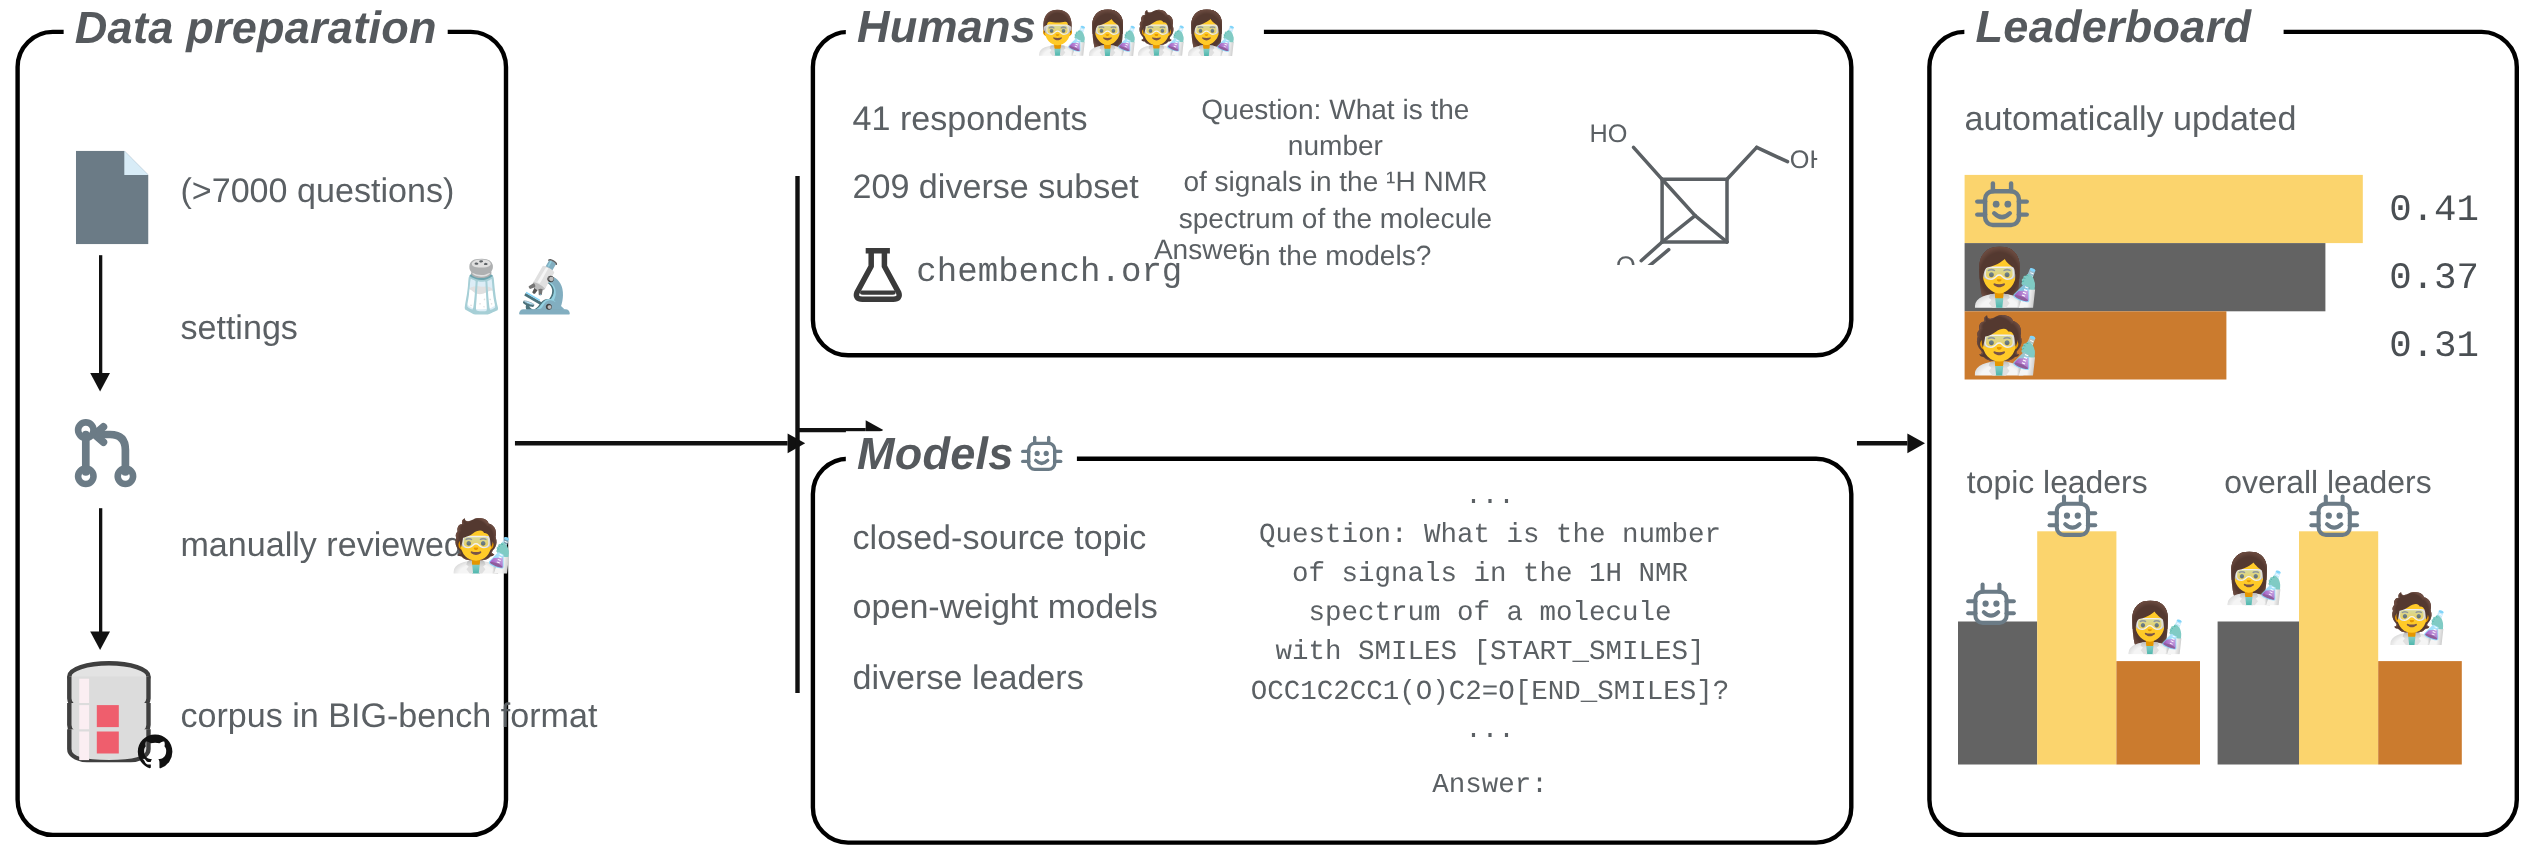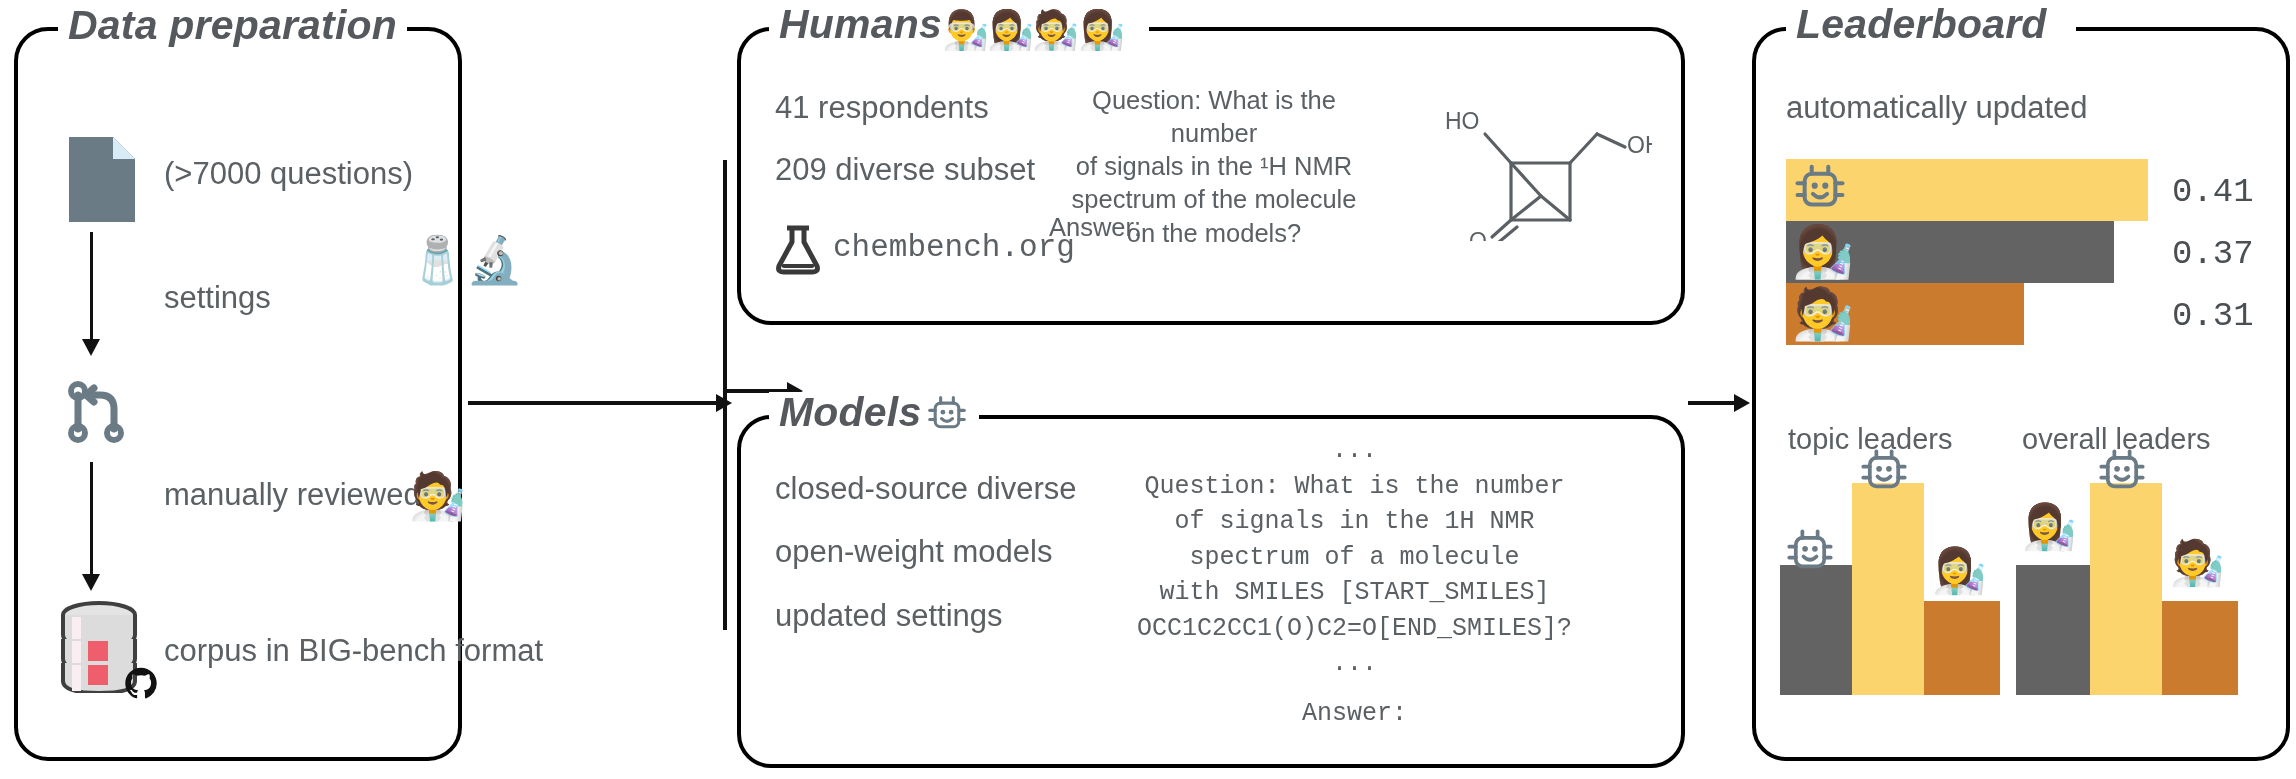--- a/index.html
+++ b/index.html
@@ -209,23 +209,23 @@
           <line x1="35" y1="18" x2="41" y2="18"></line>
             <line x1="35" y1="28" x2="41" y2="28"></line>
           <path d="M16 27 q6 6 12 0"></path>
         </g>
         <circle cx="17.5" cy="20" r="2.6" fill="#6b7b86"></circle>
         <circle cx="26.5" cy="20" r="2.6" fill="#6b7b86"></circle>
       </svg>
     </span>
   </div>
 
-  <div class="lbl" style="left:38px;top:55px;">closed-source diverse</div>
+  <div class="lbl" style="left:38px;top:55px;">closed-source topic</div>
   <div class="lbl" style="left:38px;top:118px;">open-weight models</div>
-  <div class="lbl" style="left:38px;top:182px;">updated settings</div>
+  <div class="lbl" style="left:38px;top:182px;">diverse leaders</div>
 
   <div class="mono" style="position:absolute;left:400px;top:18px;font-size:25px;line-height:1.42;">
     <div>...</div>
     <div>Question: What is the number</div>
     <div>of signals in the 1H NMR</div>
     <div>spectrum of a molecule</div>
     <div>with SMILES [START_SMILES]</div>
     <div>OCC1C2CC1(O)C2=O[END_SMILES]?</div>
     <div>...</div>
     <div style="margin-top:14px;">Answer:</div>

